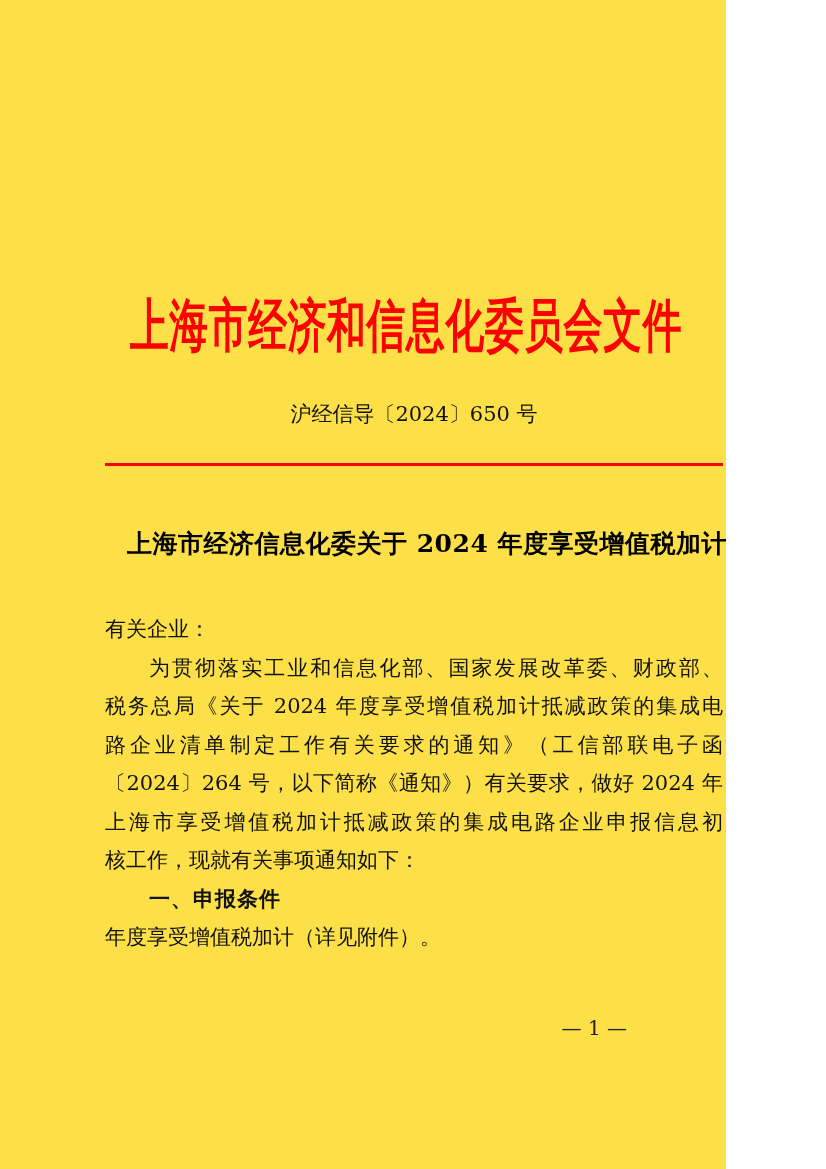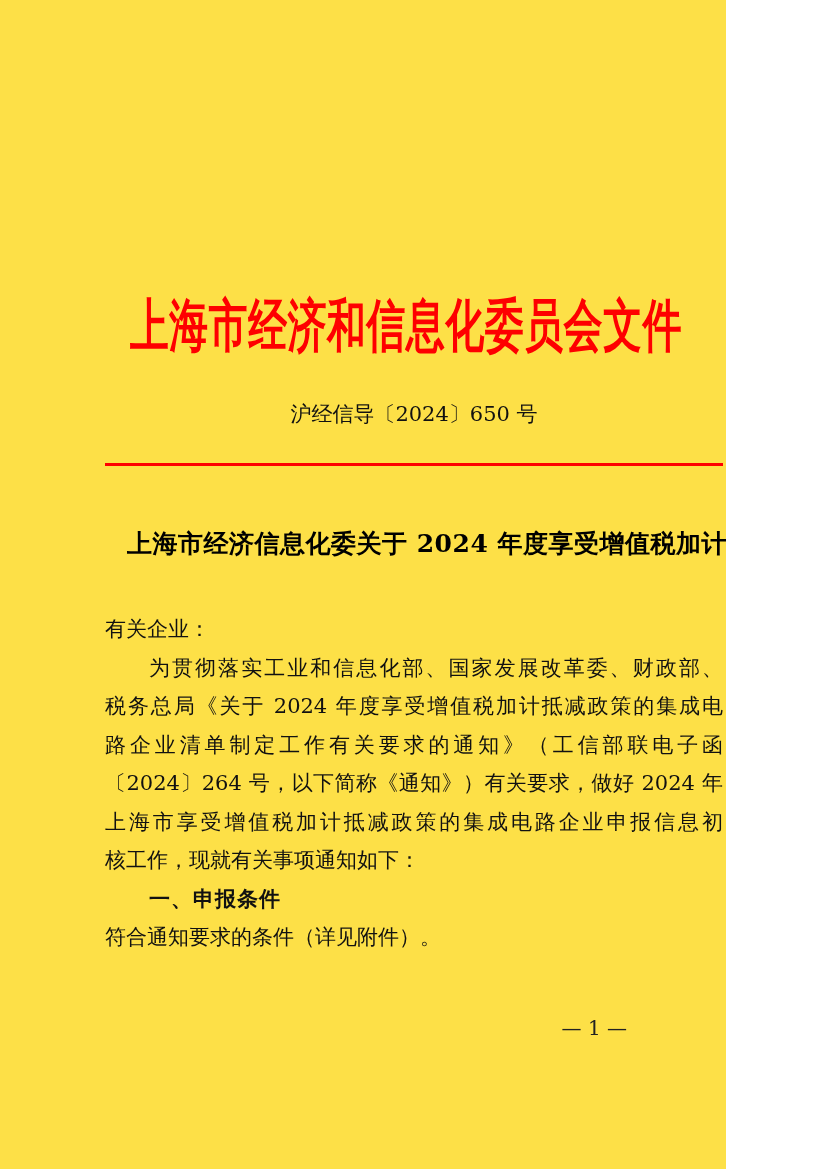--- a/index.html
+++ b/index.html
@@ -132,18 +132,18 @@
 
   <div class="body-block">
     <div class="line">有关企业：</div>
     <div class="line ind jfull">为贯彻落实工业和信息化部、国家发展改革委、财政部、</div>
     <div class="line jfull">税务总局《关于 2024 年度享受增值税加计抵减政策的集成电</div>
     <div class="line jfull">路企业清单制定工作有关要求的通知》（工信部联电子函</div>
     <div class="line jfull">〔2024〕264 号，以下简称《通知》）有关要求，做好 2024 年</div>
     <div class="line jfull">上海市享受增值税加计抵减政策的集成电路企业申报信息初</div>
     <div class="line">核工作，现就有关事项通知如下：</div>
     <div class="line ind heading">一、申报条件</div>
-    <div class="line">符合通知要求的条件（详见附件）。</div>
+    <div class="line">年度享受增值税加计（详见附件）。</div>
   </div>
 
   <div class="page-number">— 1 —</div>
 
 </div>
 
 </body></html>

